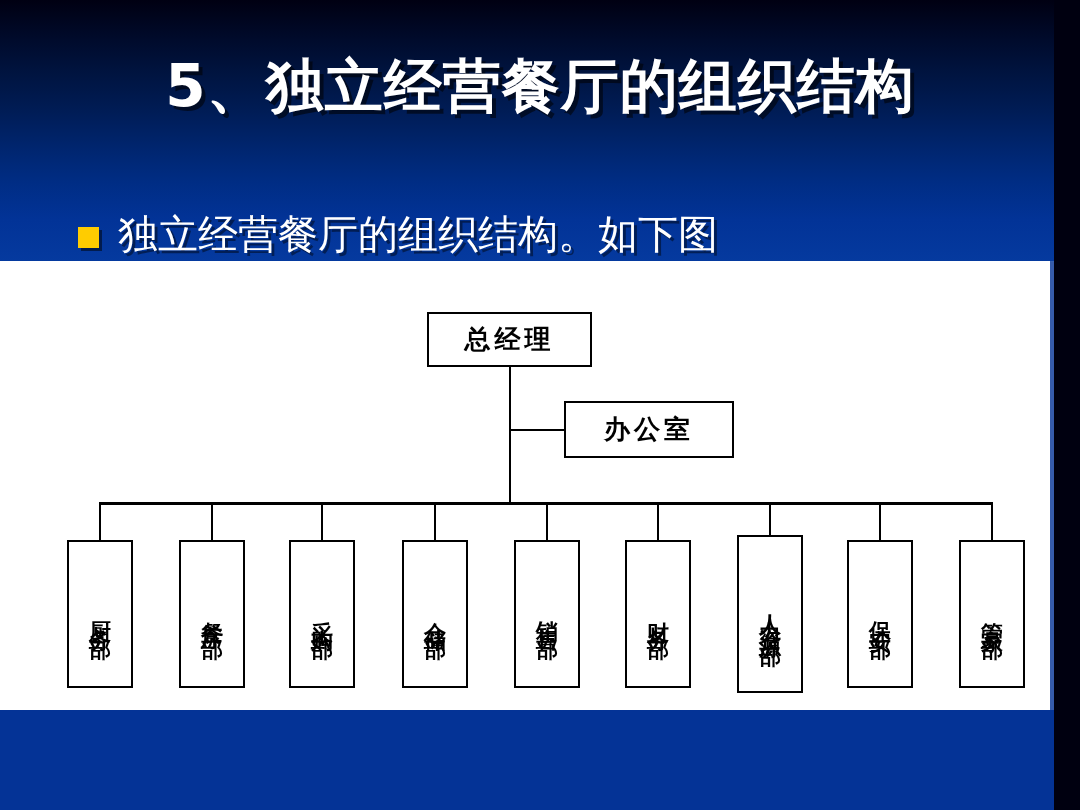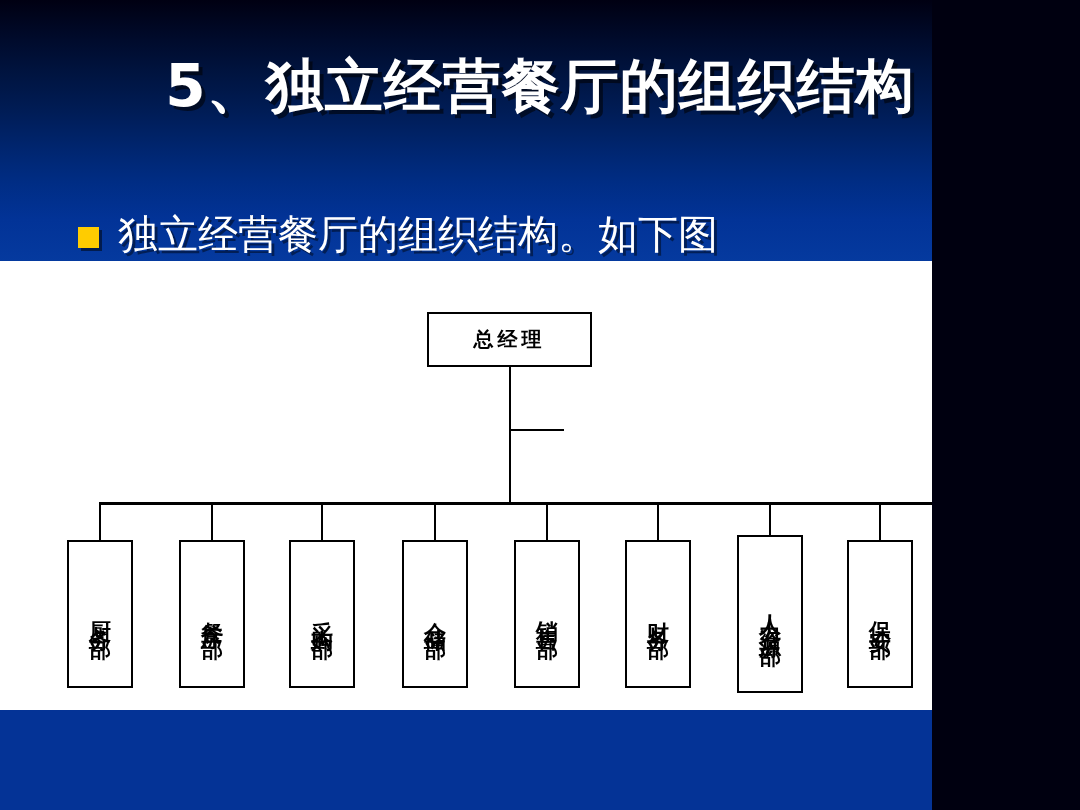--- a/index.html
+++ b/index.html
@@ -3,21 +3,21 @@
 <meta charset="utf-8">
 <title>5、独立经营餐厅的组织结构</title>
 <style>
   html, body {
     margin: 0;
     padding: 0;
     background: #000010;
   }
   #slide {
     position: relative;
-    width: 932px;
+    width: 1054px;
     height: 810px;
     overflow: hidden;
     font-family: "DejaVu Sans", "Liberation Sans", sans-serif;
     background: #8b5cf6;
   }
   
   #bg-gradient {
     position: absolute;
     left: 0; top: 0;
     width: 1080px;
@@ -100,21 +100,21 @@
   .node {
     position: absolute;
     border: 2px solid #000000;
     background: #ffffff;
     box-sizing: border-box;
     display: flex;
     align-items: center;
     justify-content: center;
   }
   .node-h .node-label {
-    font-size: 20px;
+    font-size: 26px;
     font-weight: bold;
     letter-spacing: 4px;
     color: #000000;
     white-space: nowrap;
     font-family: Liberation Mono, monospace;
   }
   .node-v .node-label {
     font-size: 22px;
     font-weight: bold;
     color: #000000;
@@ -161,20 +161,23 @@
       <div class="conn" style="left:546px; top:241px; width:2px; height:38px;"></div>
       <div class="conn" style="left:657px; top:241px; width:2px; height:38px;"></div>
       <div class="conn" style="left:769px; top:241px; width:2px; height:33px;"></div>
       <div class="conn" style="left:879px; top:241px; width:2px; height:38px;"></div>
       <div class="conn" style="left:991px; top:241px; width:2px; height:38px;"></div>
 
       <div class="node node-h" style="left:427px; top:51px; width:165px; height:55px;">
         <span class="node-label">总经理</span>
       </div>
 
+      <div class="node node-h" style="left:564px; top:140px; width:170px; height:57px;">
+        <span class="node-label">办公室</span>
+      </div>
 
       <div class="node node-v" style="left:67px; top:279px; width:66px; height:148px;">
         <span class="node-label">厨务部</span>
       </div>
 
       <div class="node node-v" style="left:179px; top:279px; width:66px; height:148px;">
         <span class="node-label">餐厅部</span>
       </div>
 
       <div class="node node-v" style="left:289px; top:279px; width:66px; height:148px;">

